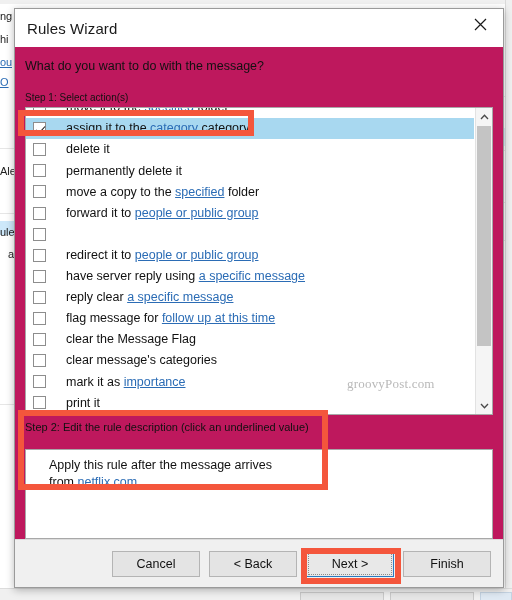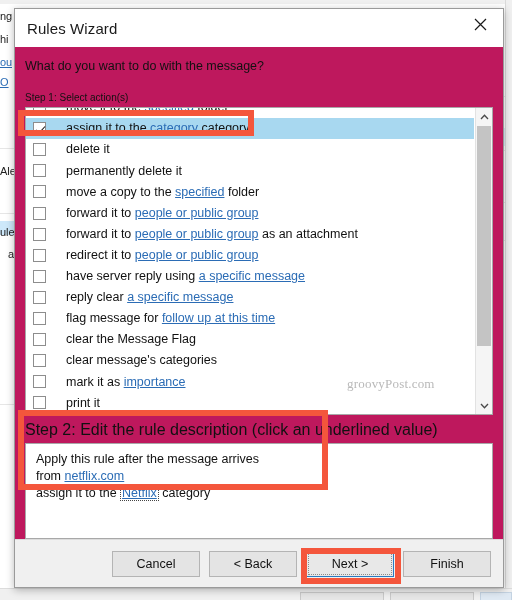--- a/index.html
+++ b/index.html
@@ -171,30 +171,30 @@
   .vscroll .arrow.bottom { position: absolute; bottom: 0; left: 0; right: 0; }
   .vscroll .thumb {
     position: absolute;
     left: 1px; right: 1px;
     top: 18px; height: 220px;
     background: #c4c4c4;
   }
 
   
   .step2-label {
-    font-size: 16px;
+    font-size: 11px;
     color: #111;
     margin-top: 6px;
-    margin-bottom: 4px;
+    margin-bottom: 16px;
   }
   .descbox {
     background: #ffffff;
     border: 1px solid #a8a8a8;
     flex: 1 1 auto;
-    padding: 7px 10px;
+    padding: 7px 23px;
     font-size: 12.5px;
     color: #111;
     line-height: 17px;
   }
   .desc-line { white-space: nowrap; }
   .boxed-val {
     border: 1px dotted #444;
     padding: 0 1px;
     color: #2b6cb5;
     text-decoration: underline;
@@ -327,21 +327,20 @@
           <div class="action-row">
             <span class="chk"></span>
             <span class="txt"><span>move a copy to the </span><span class="lnk">specified</span><span> folder</span></span>
           </div>
           <div class="action-row">
             <span class="chk"></span>
             <span class="txt"><span>forward it to </span><span class="lnk">people or public group</span></span>
           </div>
           <div class="action-row">
             <span class="chk"></span>
-            <span class="txt"><span>forward it to </span><span class="lnk">people or public group</span><span> as an attachment</span></span>
           </div>
           <div class="action-row">
             <span class="chk"></span>
             <span class="txt"><span>redirect it to </span><span class="lnk">people or public group</span></span>
           </div>
           <div class="action-row">
             <span class="chk"></span>
             <span class="txt"><span>have server reply using </span><span class="lnk">a specific message</span></span>
           </div>
           <div class="action-row">
@@ -385,21 +384,20 @@
         </div>
       </div>
     </div>
 
     <div class="step2-label">Step 2: Edit the rule description (click an underlined value)</div>
 
     <div class="descbox">
       <div id="desc-lines">
           <div class="desc-line"><span>Apply this rule after the message arrives</span></div>
           <div class="desc-line"><span>from </span><span class="lnk">netflix.com</span></div>
-          <div class="desc-line"><span>assign it to the </span><span class="boxed-val">Netflix</span><span> category</span></div>
         </div>
     </div>
 
     <div class="watermark">groovyPost.com</div>
   </div>
 
   <div class="footer">
     <div class="btn">Cancel</div>
     <div class="btn">&lt; Back</div>
     <div class="btn focused">

